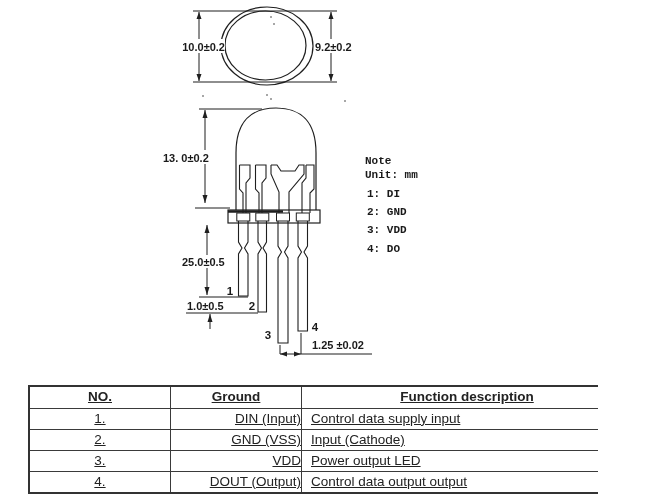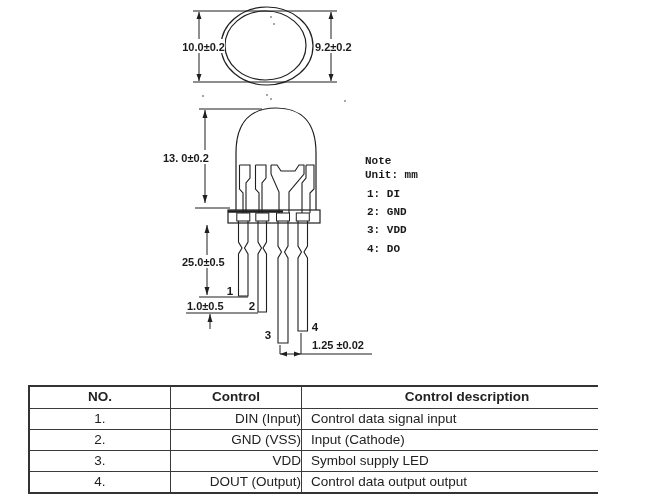--- a/index.html
+++ b/index.html
@@ -5,21 +5,21 @@
   html,body{margin:0;padding:0;background:#fff;}
   #page{position:relative;width:598px;height:503px;background:#fff;overflow:hidden;
         font-family:"Liberation Sans",sans-serif;color:#1f1f1f;}
   svg text{fill:#1a1a1a;}
   .dim-label{font-family:"Liberation Sans",sans-serif;font-size:11px;font-weight:600;}
   .pin-num{font-family:"Liberation Sans",sans-serif;font-size:11.5px;font-weight:600;}
   .note-text{font-family:"Liberation Mono","DejaVu Sans Mono",monospace;font-size:11px;font-weight:600;}
   #pin-table{position:absolute;left:28px;top:385px;width:600px;border-collapse:collapse;
              table-layout:fixed;background:#fff;}
   #pin-table th,#pin-table td{border:1.5px solid #3a3a3a;font-size:13.5px;color:#222;
-             height:20px;padding:0;line-height:1.1;background:#fff;}
+             height:20px;padding:0;line-height:1.1;background:#fff;text-decoration:underline;}
   #pin-table th{font-weight:bold;text-align:center;height:21px;}
   #pin-table{border:2px solid #333;}
   .col-no{width:140px;text-align:center;}
   .col-sym{width:130px;text-align:right;}
   .col-desc{width:330px;text-align:left;padding-left:9px !important;}
 </style>
 </head>
 <body>
 
 <div id="page">
@@ -135,39 +135,39 @@
         <text class="note-text" x="367" y="252" fill="#1a1a1a">4: DO</text>
       </g>
     </g>
   </svg>
 
   
   <table id="pin-table">
     <thead>
       <tr>
         <th class="col-no">NO.</th>
-        <th class="col-sym">Control</th>
-        <th class="col-desc" style="text-align:center;padding-left:0 !important;">Control description</th>
+        <th class="col-sym">Ground</th>
+        <th class="col-desc" style="text-align:center;padding-left:0 !important;">Function description</th>
       </tr>
     </thead>
     <tbody>
       <tr>
         <td class="col-no">1.</td>
         <td class="col-sym">DIN (Input)</td>
-        <td class="col-desc">Control data signal input</td>
+        <td class="col-desc">Control data supply input</td>
       </tr>
       <tr>
         <td class="col-no">2.</td>
         <td class="col-sym">GND (VSS)</td>
         <td class="col-desc">Input (Cathode)</td>
       </tr>
       <tr>
         <td class="col-no">3.</td>
         <td class="col-sym">VDD</td>
-        <td class="col-desc">Symbol supply LED</td>
+        <td class="col-desc">Power output LED</td>
       </tr>
       <tr>
         <td class="col-no">4.</td>
         <td class="col-sym">DOUT (Output)</td>
         <td class="col-desc">Control data output output</td>
       </tr>
     </tbody>
   </table>
 </div>
 

